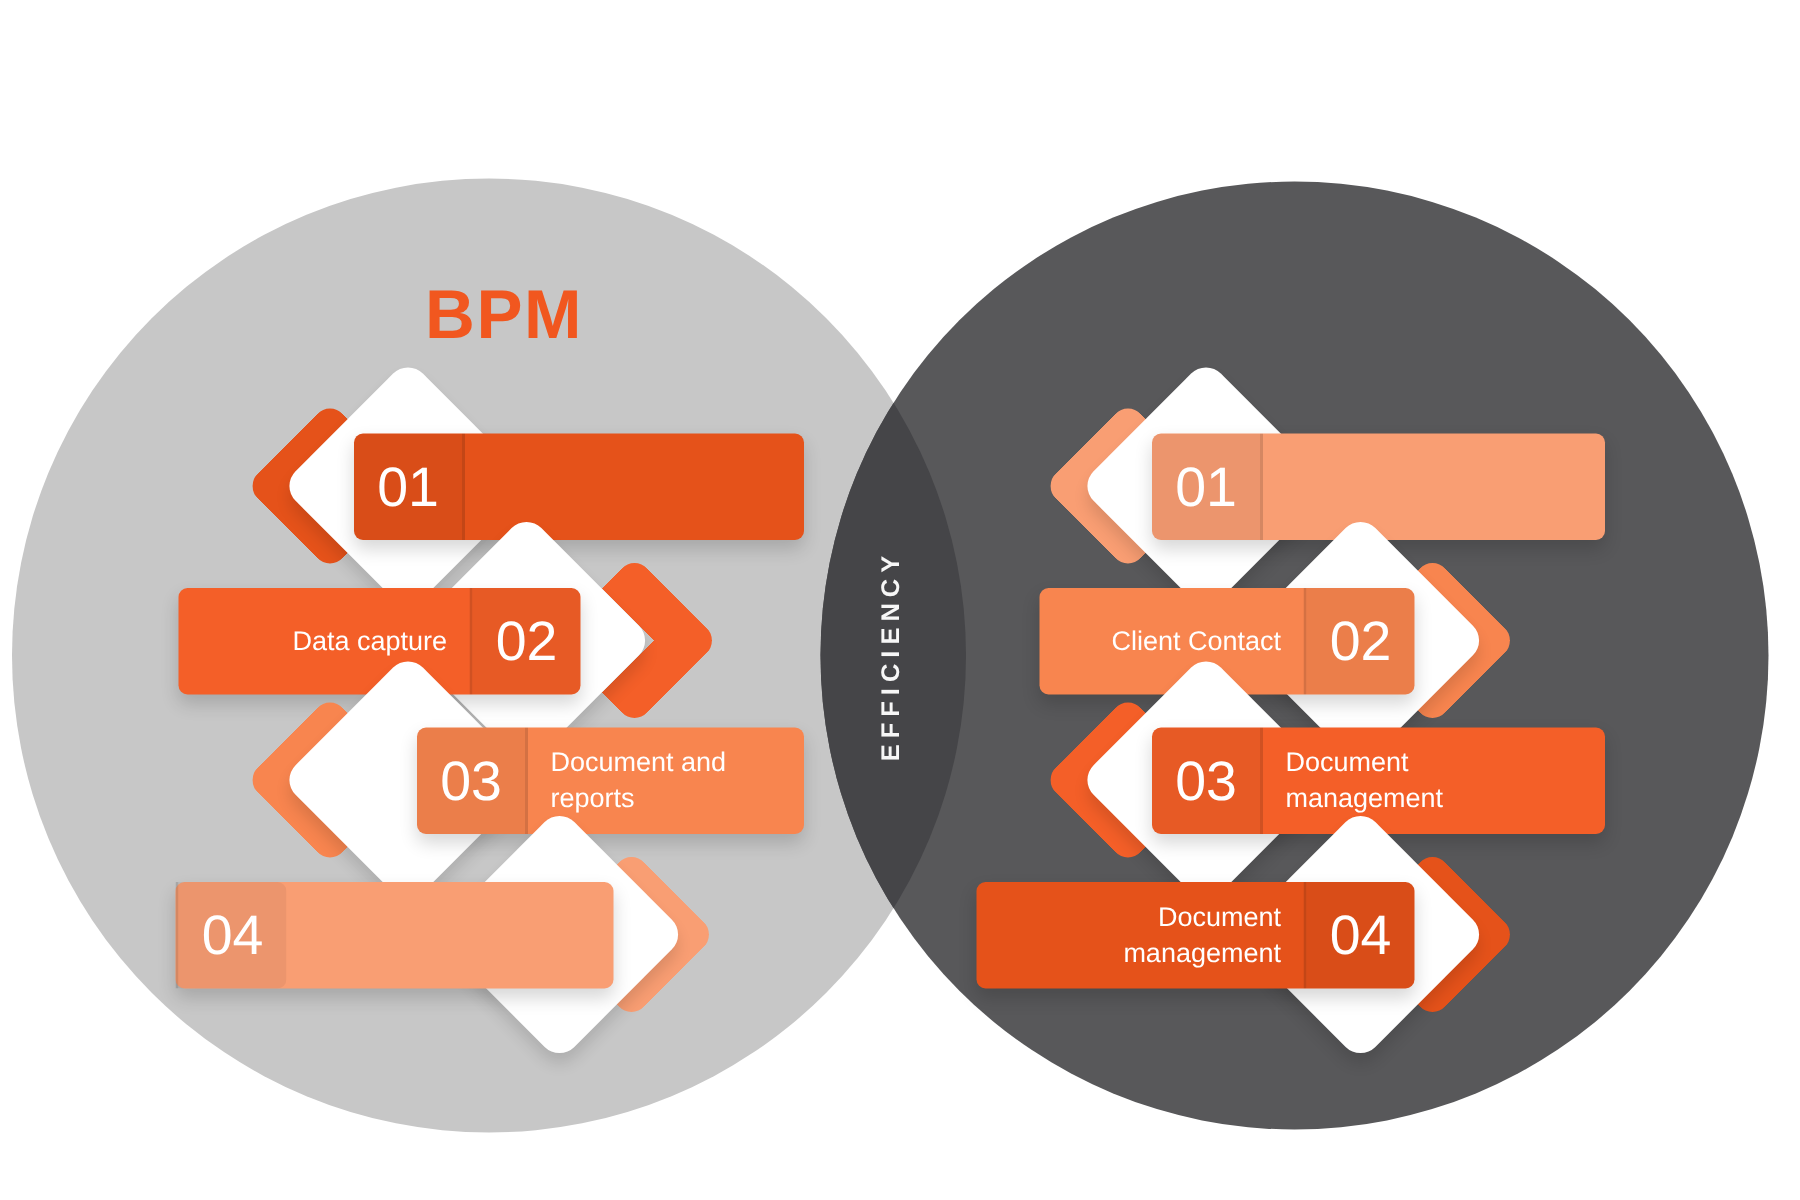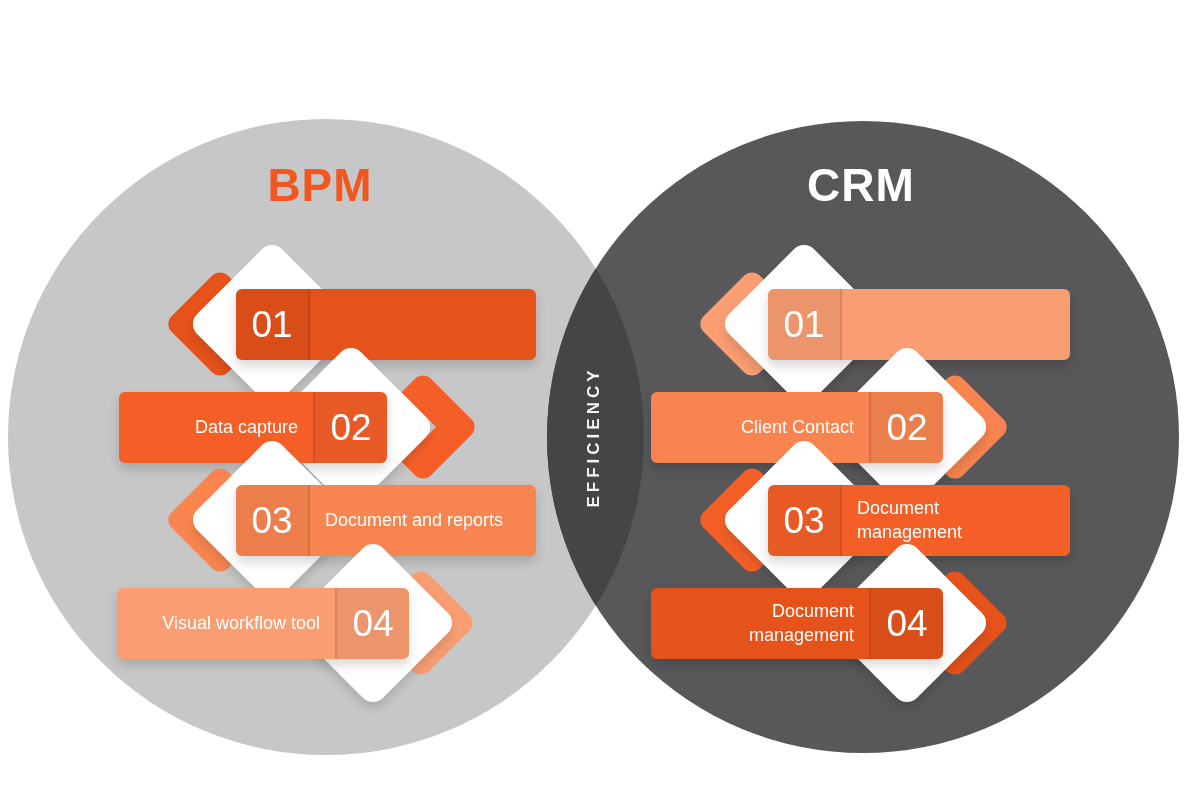--- a/index.html
+++ b/index.html
@@ -9,21 +9,21 @@
   }
   .bg-svg{position:absolute;left:0;top:0;z-index:0;}
   .circle-left{fill:var(--left-circle,#C7C7C7);}
   .circle-right{fill:var(--right-circle,#58585A);}
   .circle-overlap{fill:var(--overlap,#454548);}
 
   .side-title{
     position:absolute;top:162px;transform:translateX(-50%);
     font-size:46px;font-weight:bold;letter-spacing:1px;line-height:1;z-index:4;
   }
-  .title-bpm{left:320px;color:var(--left-title,#F1571F);}
+  .title-bpm{left:336px;color:var(--left-title,#F1571F);margin-top:24px;}
   .title-crm{left:861px;color:var(--right-title,#FFFFFF);}
 
   .efficiency{
     position:absolute;left:594px;top:437px;
     transform:translate(-50%,-50%) rotate(-90deg);
     color:#f7f7f7;font-size:17px;font-weight:bold;letter-spacing:4px;
     z-index:2;white-space:nowrap;
   }
 
   .row{position:absolute;height:71px;}
@@ -54,21 +54,21 @@
   .chevron{
     position:absolute;width:80px;height:80px;box-sizing:border-box;
     transform:rotate(45deg);border:0 solid transparent;border-radius:12px;
     top:-5px;z-index:1;
   }
   .chev-left {border-left-width:31px;border-bottom-width:31px;left:-56px;}
   .chev-right{border-top-width:31px;border-right-width:31px;left:264px;}
 
   .c1 .bar{background:var(--orange-darkest,#E5521A);}
   .c2 .bar{background:var(--orange-dark,#F45F28);}
-  .c3 .bar{background:var(--orange-medium,#F8854F);}
+  .c3 .bar{background:var(--orange-medium,#F8854F);margin-left:42px;}
   .c4 .bar{background:var(--orange-light,#F99E73);}
   .c1 .chevron{border-color:var(--orange-darkest,#E5521A);}
   .c2 .chevron{border-color:var(--orange-dark,#F45F28);}
   .c3 .chevron{border-color:var(--orange-medium,#F8854F);}
   .c4 .chevron{border-color:var(--orange-light,#F99E73);}
 </style>
 </head>
 <body>
 
 <div class="stage">
@@ -78,21 +78,20 @@
       <clipPath id="leftClip">
           <circle cx="326" cy="437" r="318"></circle>
         </clipPath>
     </defs>
     <circle class="circle-left" cx="326" cy="437" r="318"></circle>
     <circle class="circle-right" cx="863" cy="437" r="316"></circle>
     <circle class="circle-overlap" cx="863" cy="437" r="316" clip-path="url(#leftClip)"></circle>
   </svg>
 
   <div class="side-title title-bpm">BPM</div>
-  <div class="side-title title-crm">CRM</div>
 
   <div class="efficiency">EFFICIENCY</div>
 
   <div class="row num-left c1" style="left:236px;top:289px;width:300px;z-index:11">
     <span class="chevron chev-left"></span>
     <span class="diamond"></span>
     <div class="bar">
       <div class="num">01</div>
     </div>
   </div>
@@ -112,21 +111,20 @@
     <div class="bar">
       <div class="num">03</div>
       <div class="label">Document and reports</div>
     </div>
   </div>
 
   <div class="row num-right c4" style="left:117px;top:588px;width:292px;z-index:14">
     <span class="chevron chev-right"></span>
     <span class="diamond"></span>
     <div class="bar">
-      <div class="label">Visual workflow tool</div>
       <div class="num">04</div>
     </div>
   </div>
 
   <div class="row num-left c4" style="left:768px;top:289px;width:302px;z-index:21">
     <span class="chevron chev-left"></span>
     <span class="diamond"></span>
     <div class="bar">
       <div class="num">01</div>
     </div>

